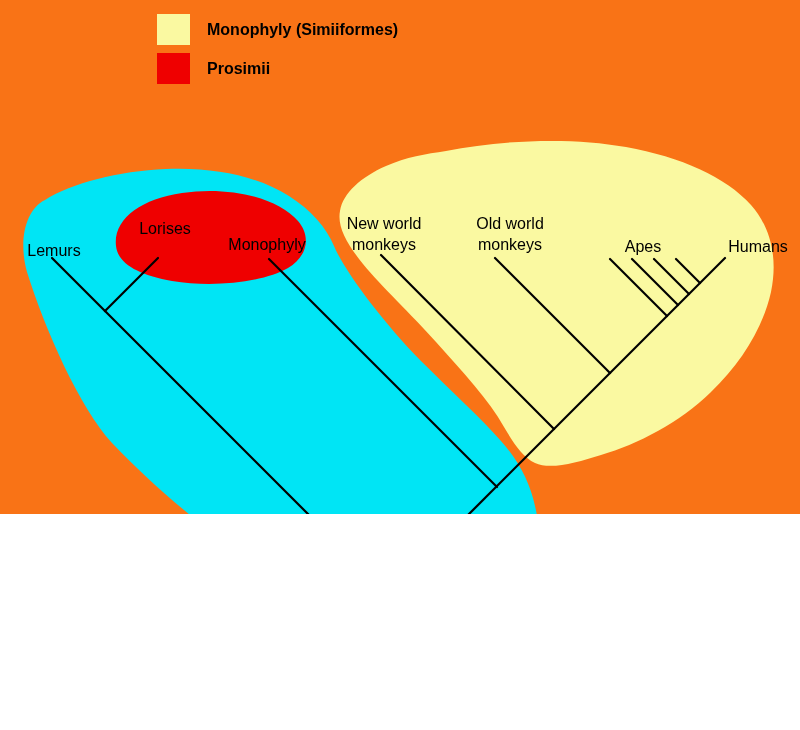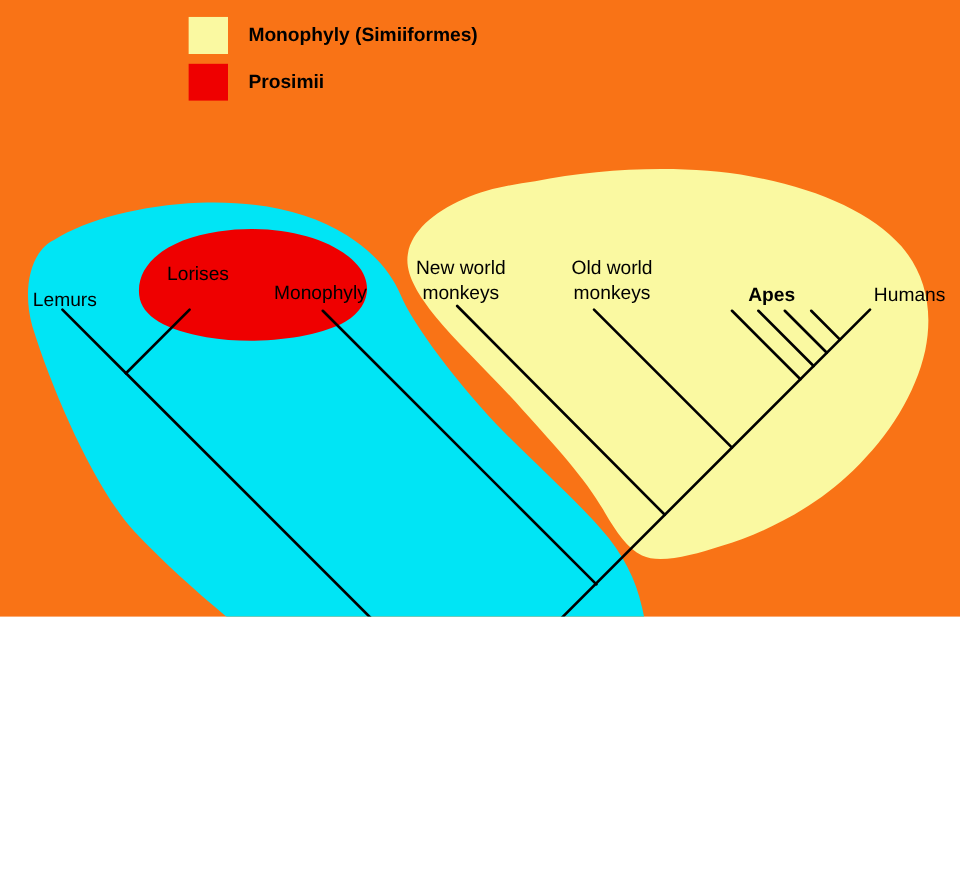--- a/index.html
+++ b/index.html
@@ -131,16 +131,16 @@
     </div>
   </div>
 
   <div class="taxon" style="left:54px;  top:222px;margin-top:18px;">Lemurs</div>
   <div class="taxon" style="left:165px; top:218px;">Lorises</div>
   <div class="taxon" style="left:267px; top:234px;">Monophyly</div>
   <div class="taxon" style="left:384px; top:213px;">New world
 monkeys</div>
   <div class="taxon" style="left:496px; top:213px;margin-left:14px;">Old world
 monkeys</div>
-  <div class="taxon" style="left:643px; top:236px;font-weight:bold;">Apes</div>
+  <div class="taxon" style="left:643px; top:236px;">Apes</div>
   <div class="taxon" style="left:758px; top:236px;">Humans</div>
 
 </div>
 
 </body></html>

